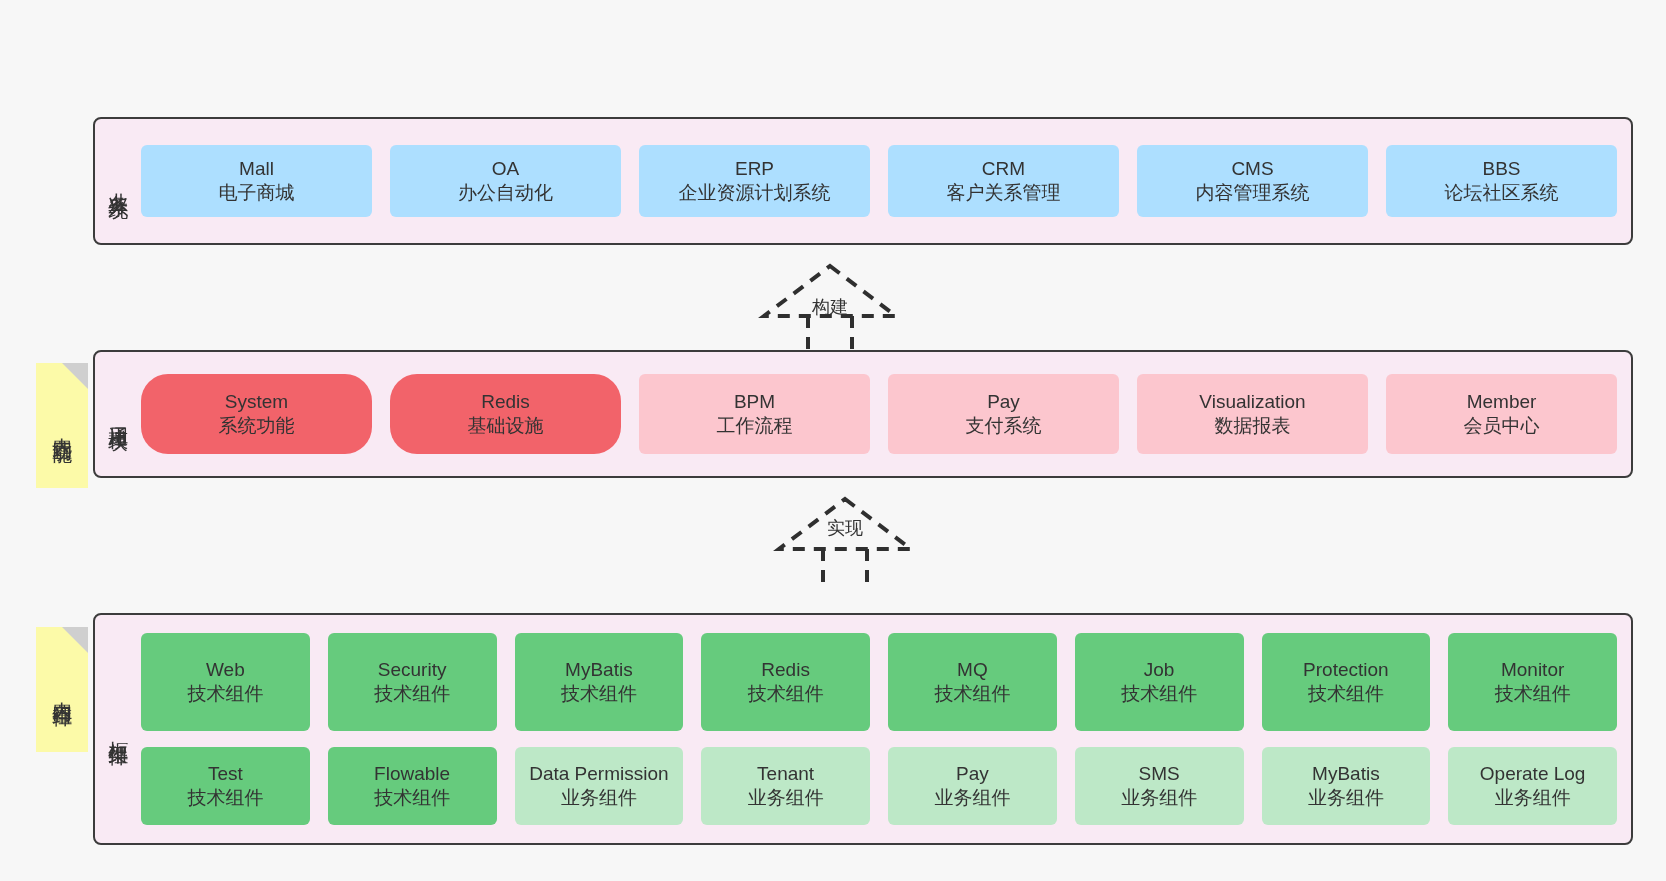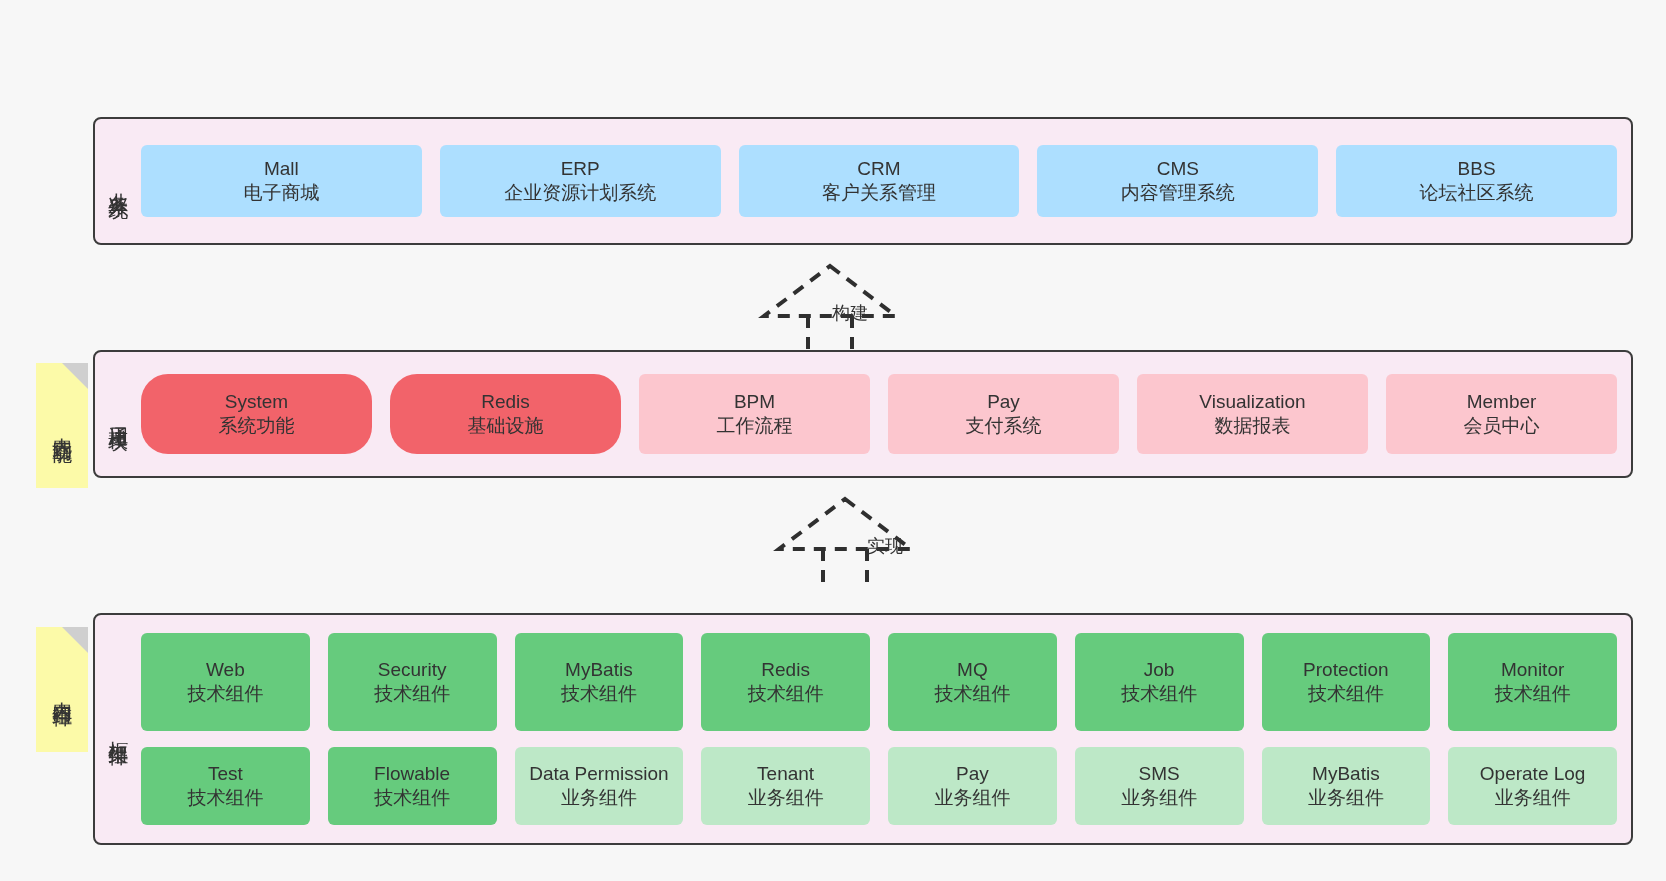--- a/index.html
+++ b/index.html
@@ -133,20 +133,24 @@
 
   <div class="layer-panel" id="layer-business" style="left:93px; top:117px; width:1540px; height:128px;">
     <div class="layer-title">业务系统</div>
     <div class="layer-body">
       <div class="node-row" style="height:72px;">
           <div class="node c-blue">
             <span class="ln">Mall</span>
             <span class="ln">电子商城</span>
           </div>
           <div class="node c-blue">
+            <span class="ln">OA</span>
+            <span class="ln">办公自动化</span>
+          </div>
+          <div class="node c-blue">
             <span class="ln">ERP</span>
             <span class="ln">企业资源计划系统</span>
           </div>
           <div class="node c-blue">
             <span class="ln">CRM</span>
             <span class="ln">客户关系管理</span>
           </div>
           <div class="node c-blue">
             <span class="ln">CMS</span>
             <span class="ln">内容管理系统</span>
@@ -159,21 +163,21 @@
     </div>
   </div>
 
   <div class="arrow-wrap" id="connector-build" style="left:760px; top:262px; width:140px; height:88px;">
     <svg width="140" height="88" viewBox="0 0 140 88" aria-hidden="true">
 
       <polygon points="70,4 136,54 4,54" fill="none" stroke="#2f2f2f" stroke-width="4" stroke-dasharray="12,9" stroke-linejoin="miter"></polygon>
 
       <path d="M48,54 L48,88 M92,54 L92,88" fill="none" stroke="#2f2f2f" stroke-width="4" stroke-dasharray="12,9"></path>
     </svg>
-    <span class="arrow-label" style="left:52px; top:42px;margin-left:20px;">构建</span>
+    <span class="arrow-label" style="left:52px; top:36px;">构建</span>
   </div>
 
   <div class="layer-panel" id="layer-common" style="left:93px; top:350px; width:1540px; height:128px;">
     <div class="layer-title">通用模块</div>
     <div class="layer-body">
       <div class="node-row" style="height:80px;">
           <div class="node c-red">
             <span class="ln">System</span>
             <span class="ln">系统功能</span>
           </div>
@@ -204,21 +208,21 @@
   <div class="note" id="note-builtin-feature" style="left:36px; top:363px; width:52px; height:125px;">
     <span class="fold"></span>
     <span>内置功能</span>
   </div>
 
   <div class="arrow-wrap" id="connector-implement" style="left:775px; top:495px; width:140px; height:88px;">
     <svg width="140" height="88" viewBox="0 0 140 88" aria-hidden="true">
       <polygon points="70,4 136,54 4,54" fill="none" stroke="#2f2f2f" stroke-width="4" stroke-dasharray="12,9" stroke-linejoin="miter"></polygon>
       <path d="M48,54 L48,88 M92,54 L92,88" fill="none" stroke="#2f2f2f" stroke-width="4" stroke-dasharray="12,9"></path>
     </svg>
-    <span class="arrow-label" style="left:52px; top:42px;margin-left:40px;">实现</span>
+    <span class="arrow-label" style="left:52px; top:24px;">实现</span>
   </div>
 
   <div class="layer-panel" id="layer-framework" style="left:93px; top:613px; width:1540px; height:232px;">
     <div class="layer-title">框架组件</div>
     <div class="layer-body">
       <div class="node-row" style="height:98px;">
           <div class="node c-green">
             <span class="ln">Web</span>
             <span class="ln">技术组件</span>
           </div>

